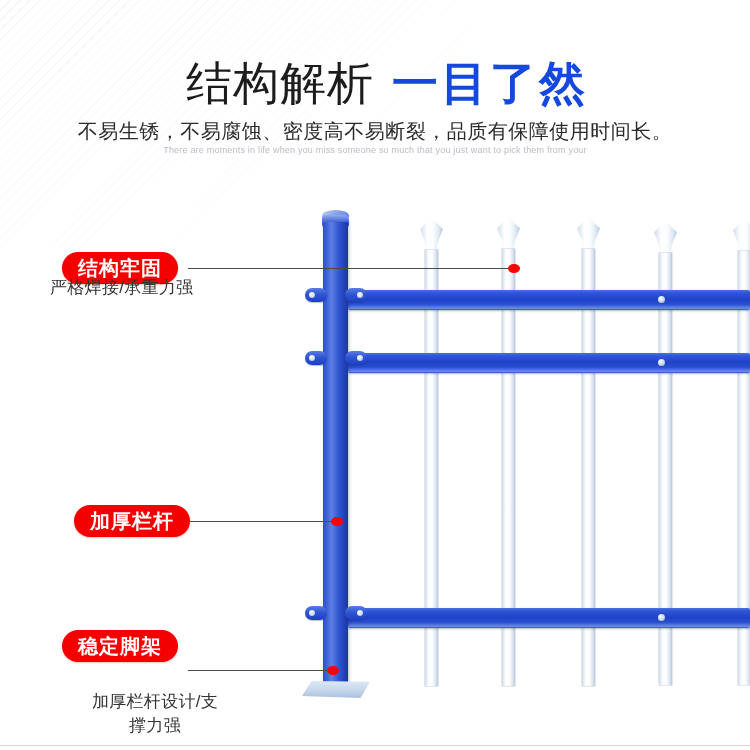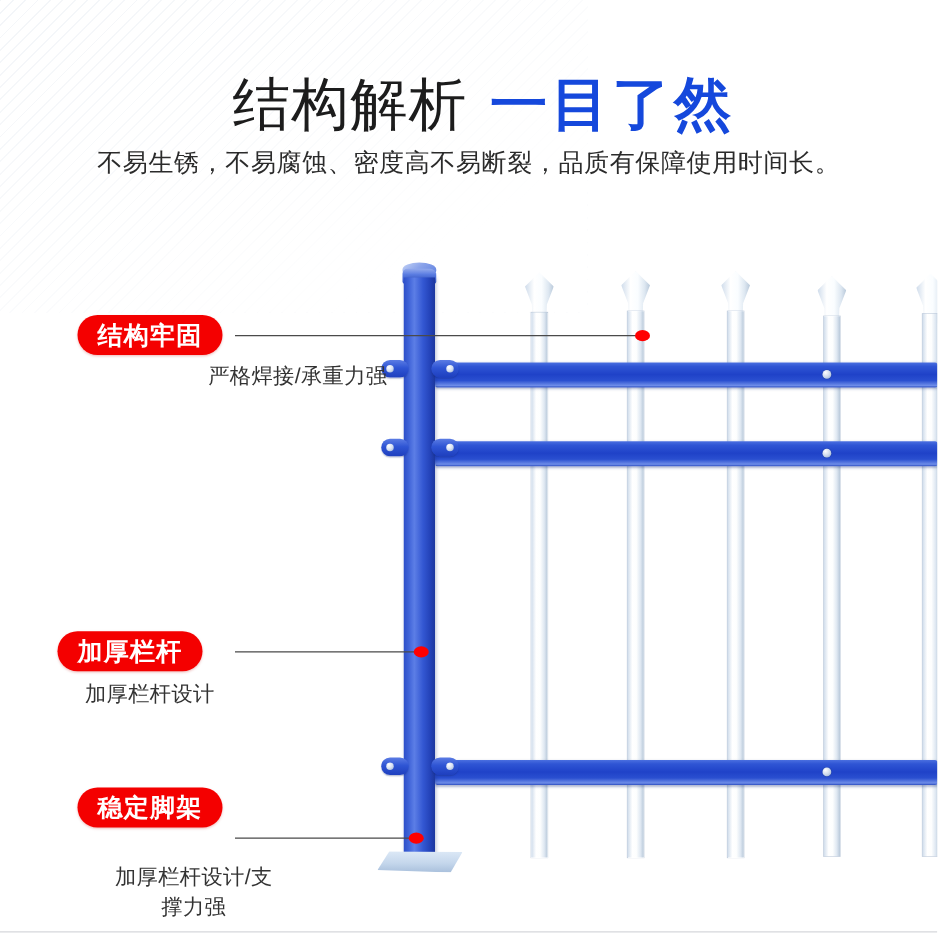--- a/index.html
+++ b/index.html
@@ -137,20 +137,21 @@
 
   <div class="bg-texture"></div>
   <div class="bg-fade"></div>
 
   <div class="header">
     <div class="title-row">
       <span class="title-dark">结构解析</span><span style="display:inline-block;width:18px"></span><span class="title-blue">一目了然</span>
     </div>
     <div class="subtitle">不易生锈，不易腐蚀、密度高不易断裂，品质有保障使用时间长。</div>
     <div class="eng">
+      <div>There are moments in life when you miss someone so much that you just want to pick them from your</div>
     </div>
   </div>
 
   <div class="fence">
 
     <div class="picket-head" style="left:420px;top:218px;"></div>
     <div class="picket-head" style="left:497px;top:217px;"></div>
     <div class="picket-head" style="left:577px;top:217px;"></div>
     <div class="picket-head" style="left:654px;top:221px;"></div>
     <div class="picket-head" style="left:733px;top:219px;"></div>
@@ -190,26 +191,25 @@
     <div class="bracket-hole" style="left:357px;top:610px;"></div>
 
     <div class="baseplate" style="left:302px;top:681px;width:68px;height:17px;"></div>
 
     <div class="ground-line"></div>
   </div>
 
   <div class="leader" style="left:188px;top:268px;width:330px;"></div>
   <div class="dot" style="left:508px;top:264px;"></div>
   <div class="pill" style="left:62px;top:252px;">结构牢固</div>
-  <div class="calloutdesc" style="left:50px;top:289px;width:260px;text-align:right;">严格焊接/承重力强</div>
+  <div class="calloutdesc" style="left:50px;top:276px;width:260px;">严格焊接/承重力强</div>
 
   <div class="leader" style="left:188px;top:521px;width:150px;"></div>
   <div class="dot" style="left:331px;top:517px;"></div>
-  <div class="pill" style="left:46px;top:505px;">加厚栏杆</div>
-  <div class="calloutdesc" style="left:68px;top:544px;width:240px;">加厚栏杆设计</div>
+  <div class="pill" style="left:74px;top:505px;">加厚栏杆</div>
 
   <div class="leader" style="left:188px;top:670px;width:145px;"></div>
   <div class="dot" style="left:327px;top:666px;"></div>
   <div class="pill" style="left:62px;top:630px;">稳定脚架</div>
   <div class="calloutdesc" style="left:48px;top:690px;width:214px;text-align:center;">加厚栏杆设计/支
 撑力强</div>
 
 </div>
 
 </body></html>

